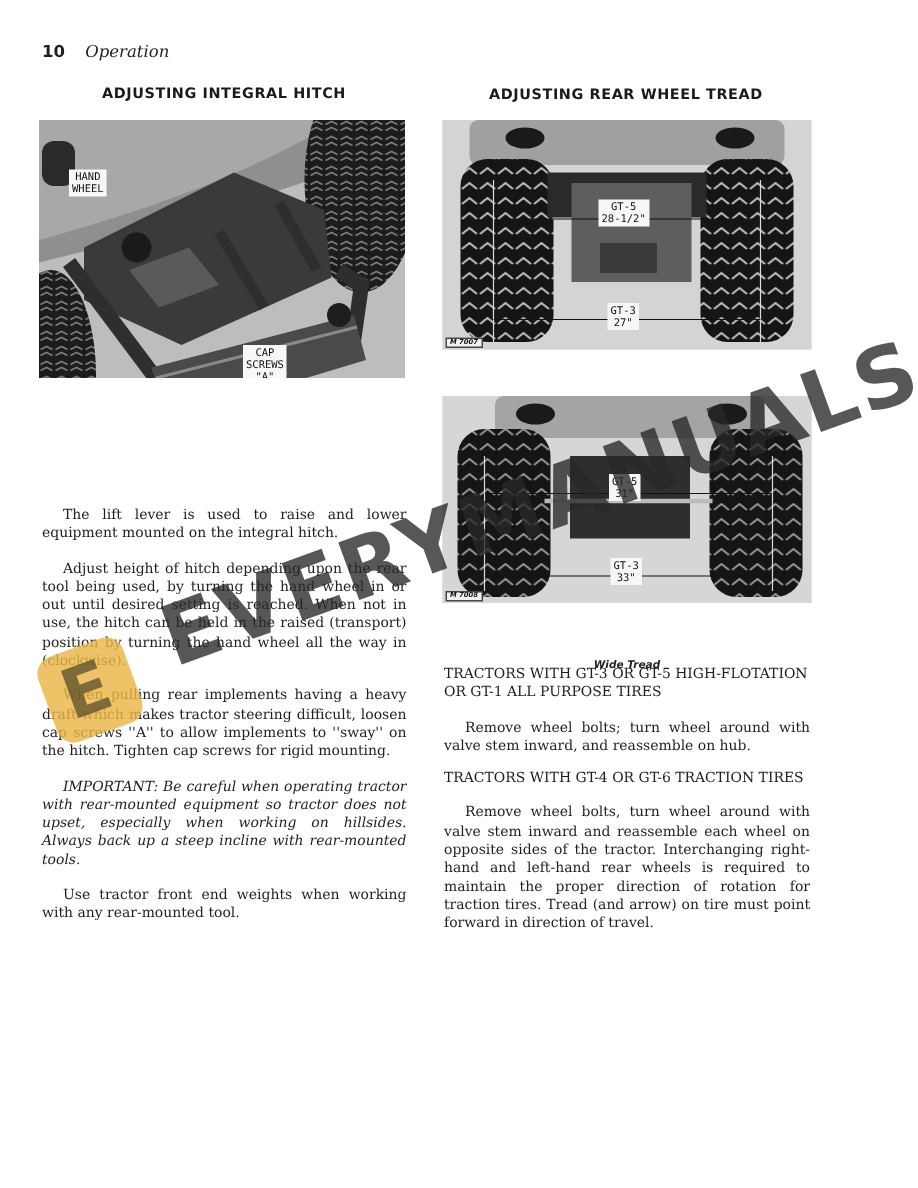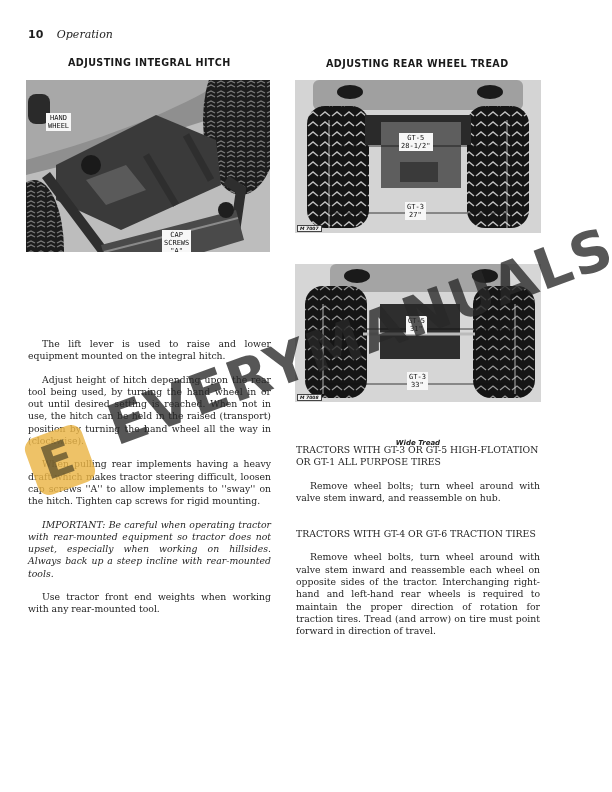--- a/index.html
+++ b/index.html
@@ -165,20 +165,20 @@
   <p class="para">The lift lever is used to raise and lower equipment mounted on the integral hitch.</p>
   <p class="para" style="margin-top:11px;">Adjust height of hitch depending upon the rear tool being used, by turning the hand wheel in or out until desired setting is reached. When not in use, the hitch can be held in the raised (transport) position by turning the hand wheel all the way in (clockwise).</p>
   <p class="para" style="margin-top:11px;">When pulling rear implements having a heavy draft which makes tractor steering difficult, loosen cap screws ''A'' to allow implements to ''sway'' on the hitch. Tighten cap screws for rigid mounting.</p>
   <p class="para italic" style="margin-top:11px;">IMPORTANT: Be careful when operating tractor with rear-mounted equipment so tractor does not upset, especially when working on hillsides. Always back up a steep incline with rear-mounted tools.</p>
   <p class="para" style="margin-top:11px;">Use tractor front end weights when working with any rear-mounted tool.</p>
 </div>
 
 <div class="col col-right" style="top:433px;">
   <p class="subhead" style="margin-top:11px;">TRACTORS WITH GT-3 OR GT-5 HIGH-FLOTATION OR GT-1 ALL PURPOSE TIRES</p>
   <p class="para" style="margin-top:11px;">Remove wheel bolts; turn wheel around with valve stem inward, and reassemble on hub.</p>
-  <p class="subhead" style="margin-top:24px;">TRACTORS WITH GT-4 OR GT-6 TRACTION TIRES</p>
+  <p class="subhead" style="margin-top:9px;">TRACTORS WITH GT-4 OR GT-6 TRACTION TIRES</p>
   <p class="para" style="margin-top:11px;">Remove wheel bolts, turn wheel around with valve stem inward and reassemble each wheel on opposite sides of the tractor. Interchanging right-hand and left-hand rear wheels is required to maintain the proper direction of rotation for traction tires. Tread (and arrow) on tire must point forward in direction of travel.</p>
 </div>
 
 <div class="wm-logo">
   <span>E</span>
 </div>
 <div class="wm-text">EVERYMANUALS.COM</div>
 
 </body></html>

